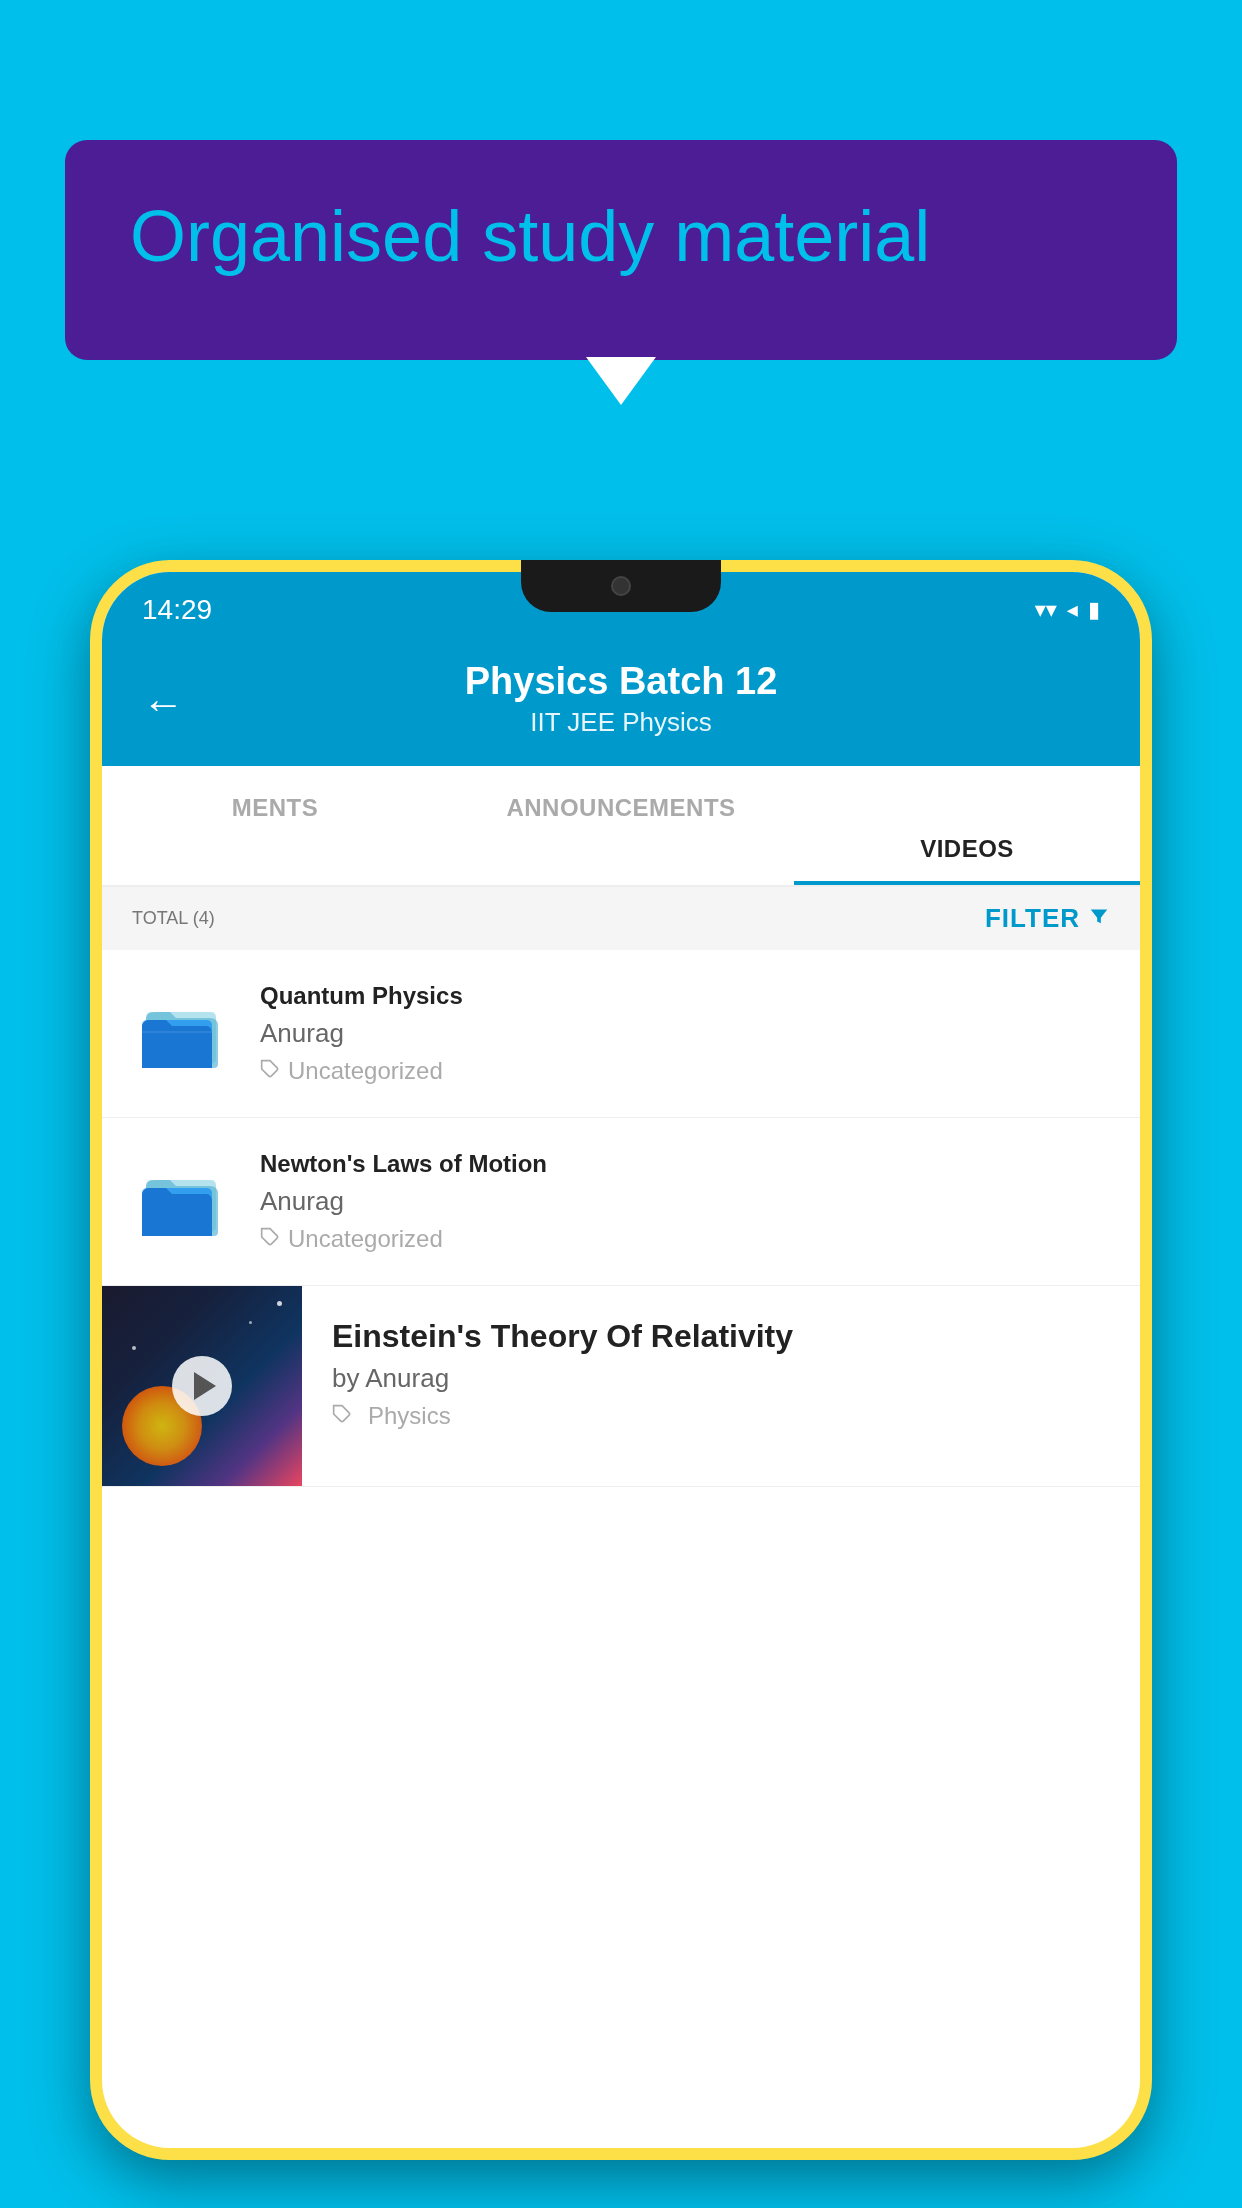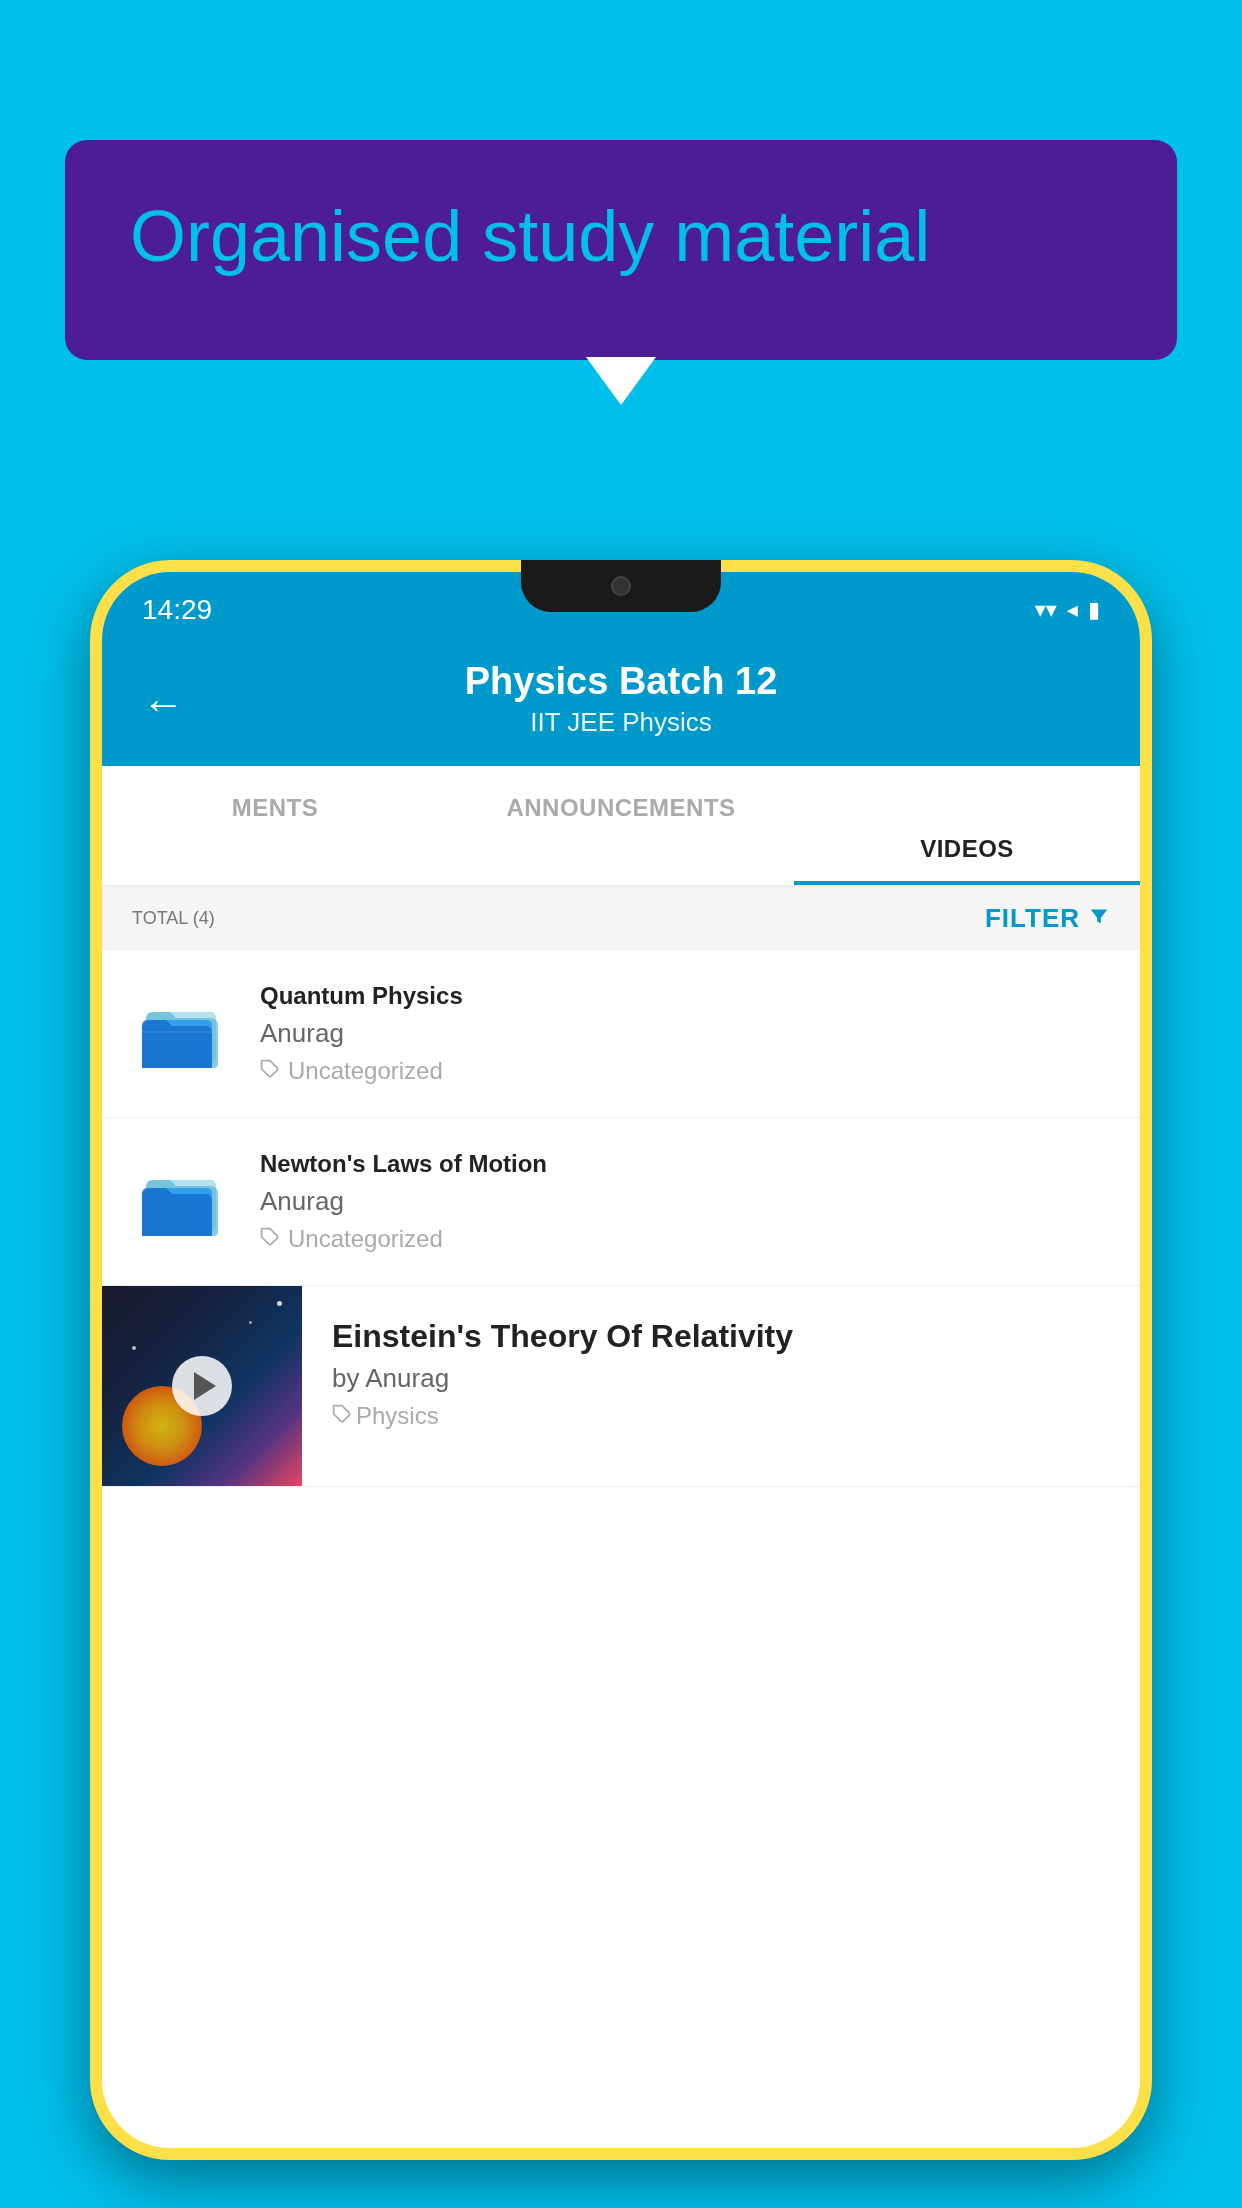--- a/index.html
+++ b/index.html
@@ -402,21 +402,21 @@
 
     .thumb-video-author {
       font-size: 26px;
       color: #666;
       margin-bottom: 8px;
     }
 
     .thumb-video-tag {
       display: flex;
       align-items: center;
-      gap: 4px;
+      gap: 16px;
       color: #aaa;
       font-size: 24px;
     }
   </style>
 </head>
 <body>
 
 <div class="speech-bubble-container">
   <div class="speech-bubble">
     <div class="bubble-title">Organised study material</div>

